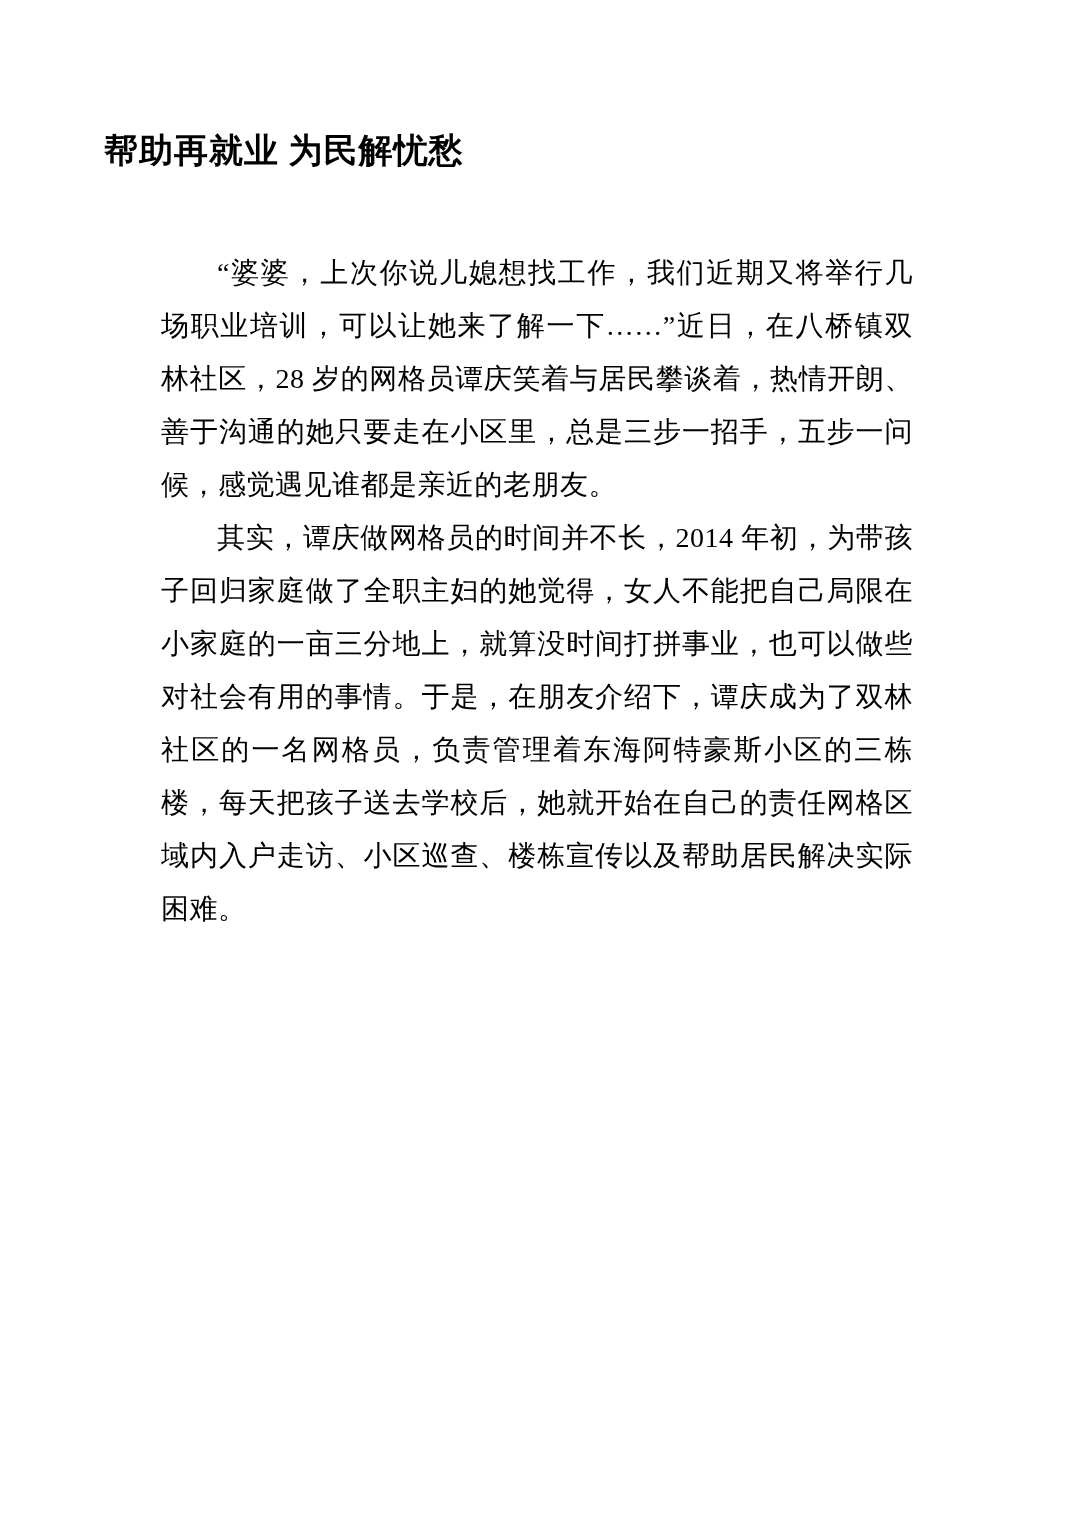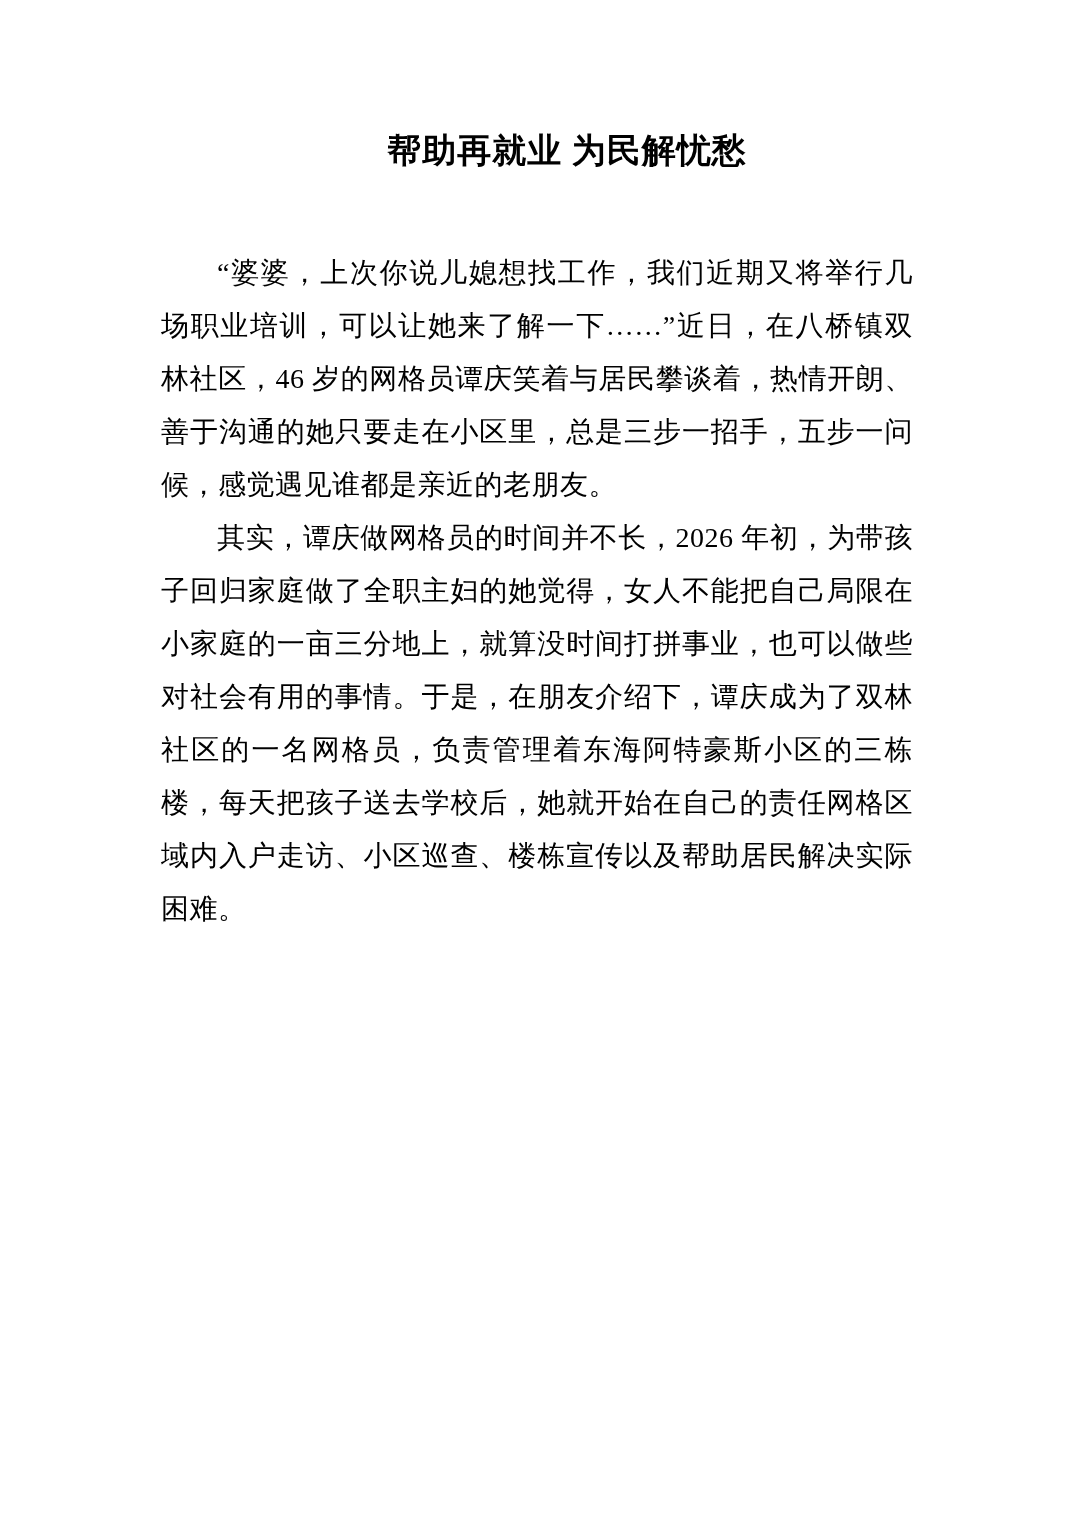--- a/index.html
+++ b/index.html
@@ -17,22 +17,22 @@
   .page {
     position: relative;
     width: 1074px;
     height: 1520px;
     background: #ffffff;
     overflow: hidden;
   }
   .doc-title {
     margin: 0;
     padding-top: 128px;
-    padding-left: 60px;        
-    text-align: center;
+    padding-left: 104px;        
+    text-align: left;
     font-size: 34px;
     line-height: 46px;
     font-weight: 700;
     letter-spacing: 1px;
     white-space: pre;
   }
   .doc-body {
     width: 752px;
     margin: 72px 0 0 161px;
   }
@@ -47,16 +47,16 @@
     letter-spacing: 0.5px;
   }
 </style>
 </head>
 <body>
 
 <div class="page">
   <h1 class="doc-title">帮助再就业 为民解忧愁</h1>
 
   <div class="doc-body">
-    <p>“婆婆，上次你说儿媳想找工作，我们近期又将举行几场职业培训，可以让她来了解一下……”近日，在八桥镇双林社区，46 岁的网格员谭庆笑着与居民攀谈着，热情开朗、善于沟通的她只要走在小区里，总是三步一招手，五步一问候，感觉遇见谁都是亲近的老朋友。</p>
-    <p>其实，谭庆做网格员的时间并不长，2026 年初，为带孩子回归家庭做了全职主妇的她觉得，女人不能把自己局限在小家庭的一亩三分地上，就算没时间打拼事业，也可以做些对社会有用的事情。于是，在朋友介绍下，谭庆成为了双林社区的一名网格员，负责管理着东海阿特豪斯小区的三栋楼，每天把孩子送去学校后，她就开始在自己的责任网格区域内入户走访、小区巡查、楼栋宣传以及帮助居民解决实际困难。</p>
+    <p>“婆婆，上次你说儿媳想找工作，我们近期又将举行几场职业培训，可以让她来了解一下……”近日，在八桥镇双林社区，28 岁的网格员谭庆笑着与居民攀谈着，热情开朗、善于沟通的她只要走在小区里，总是三步一招手，五步一问候，感觉遇见谁都是亲近的老朋友。</p>
+    <p>其实，谭庆做网格员的时间并不长，2014 年初，为带孩子回归家庭做了全职主妇的她觉得，女人不能把自己局限在小家庭的一亩三分地上，就算没时间打拼事业，也可以做些对社会有用的事情。于是，在朋友介绍下，谭庆成为了双林社区的一名网格员，负责管理着东海阿特豪斯小区的三栋楼，每天把孩子送去学校后，她就开始在自己的责任网格区域内入户走访、小区巡查、楼栋宣传以及帮助居民解决实际困难。</p>
   </div>
 </div>
 
 </body></html>

